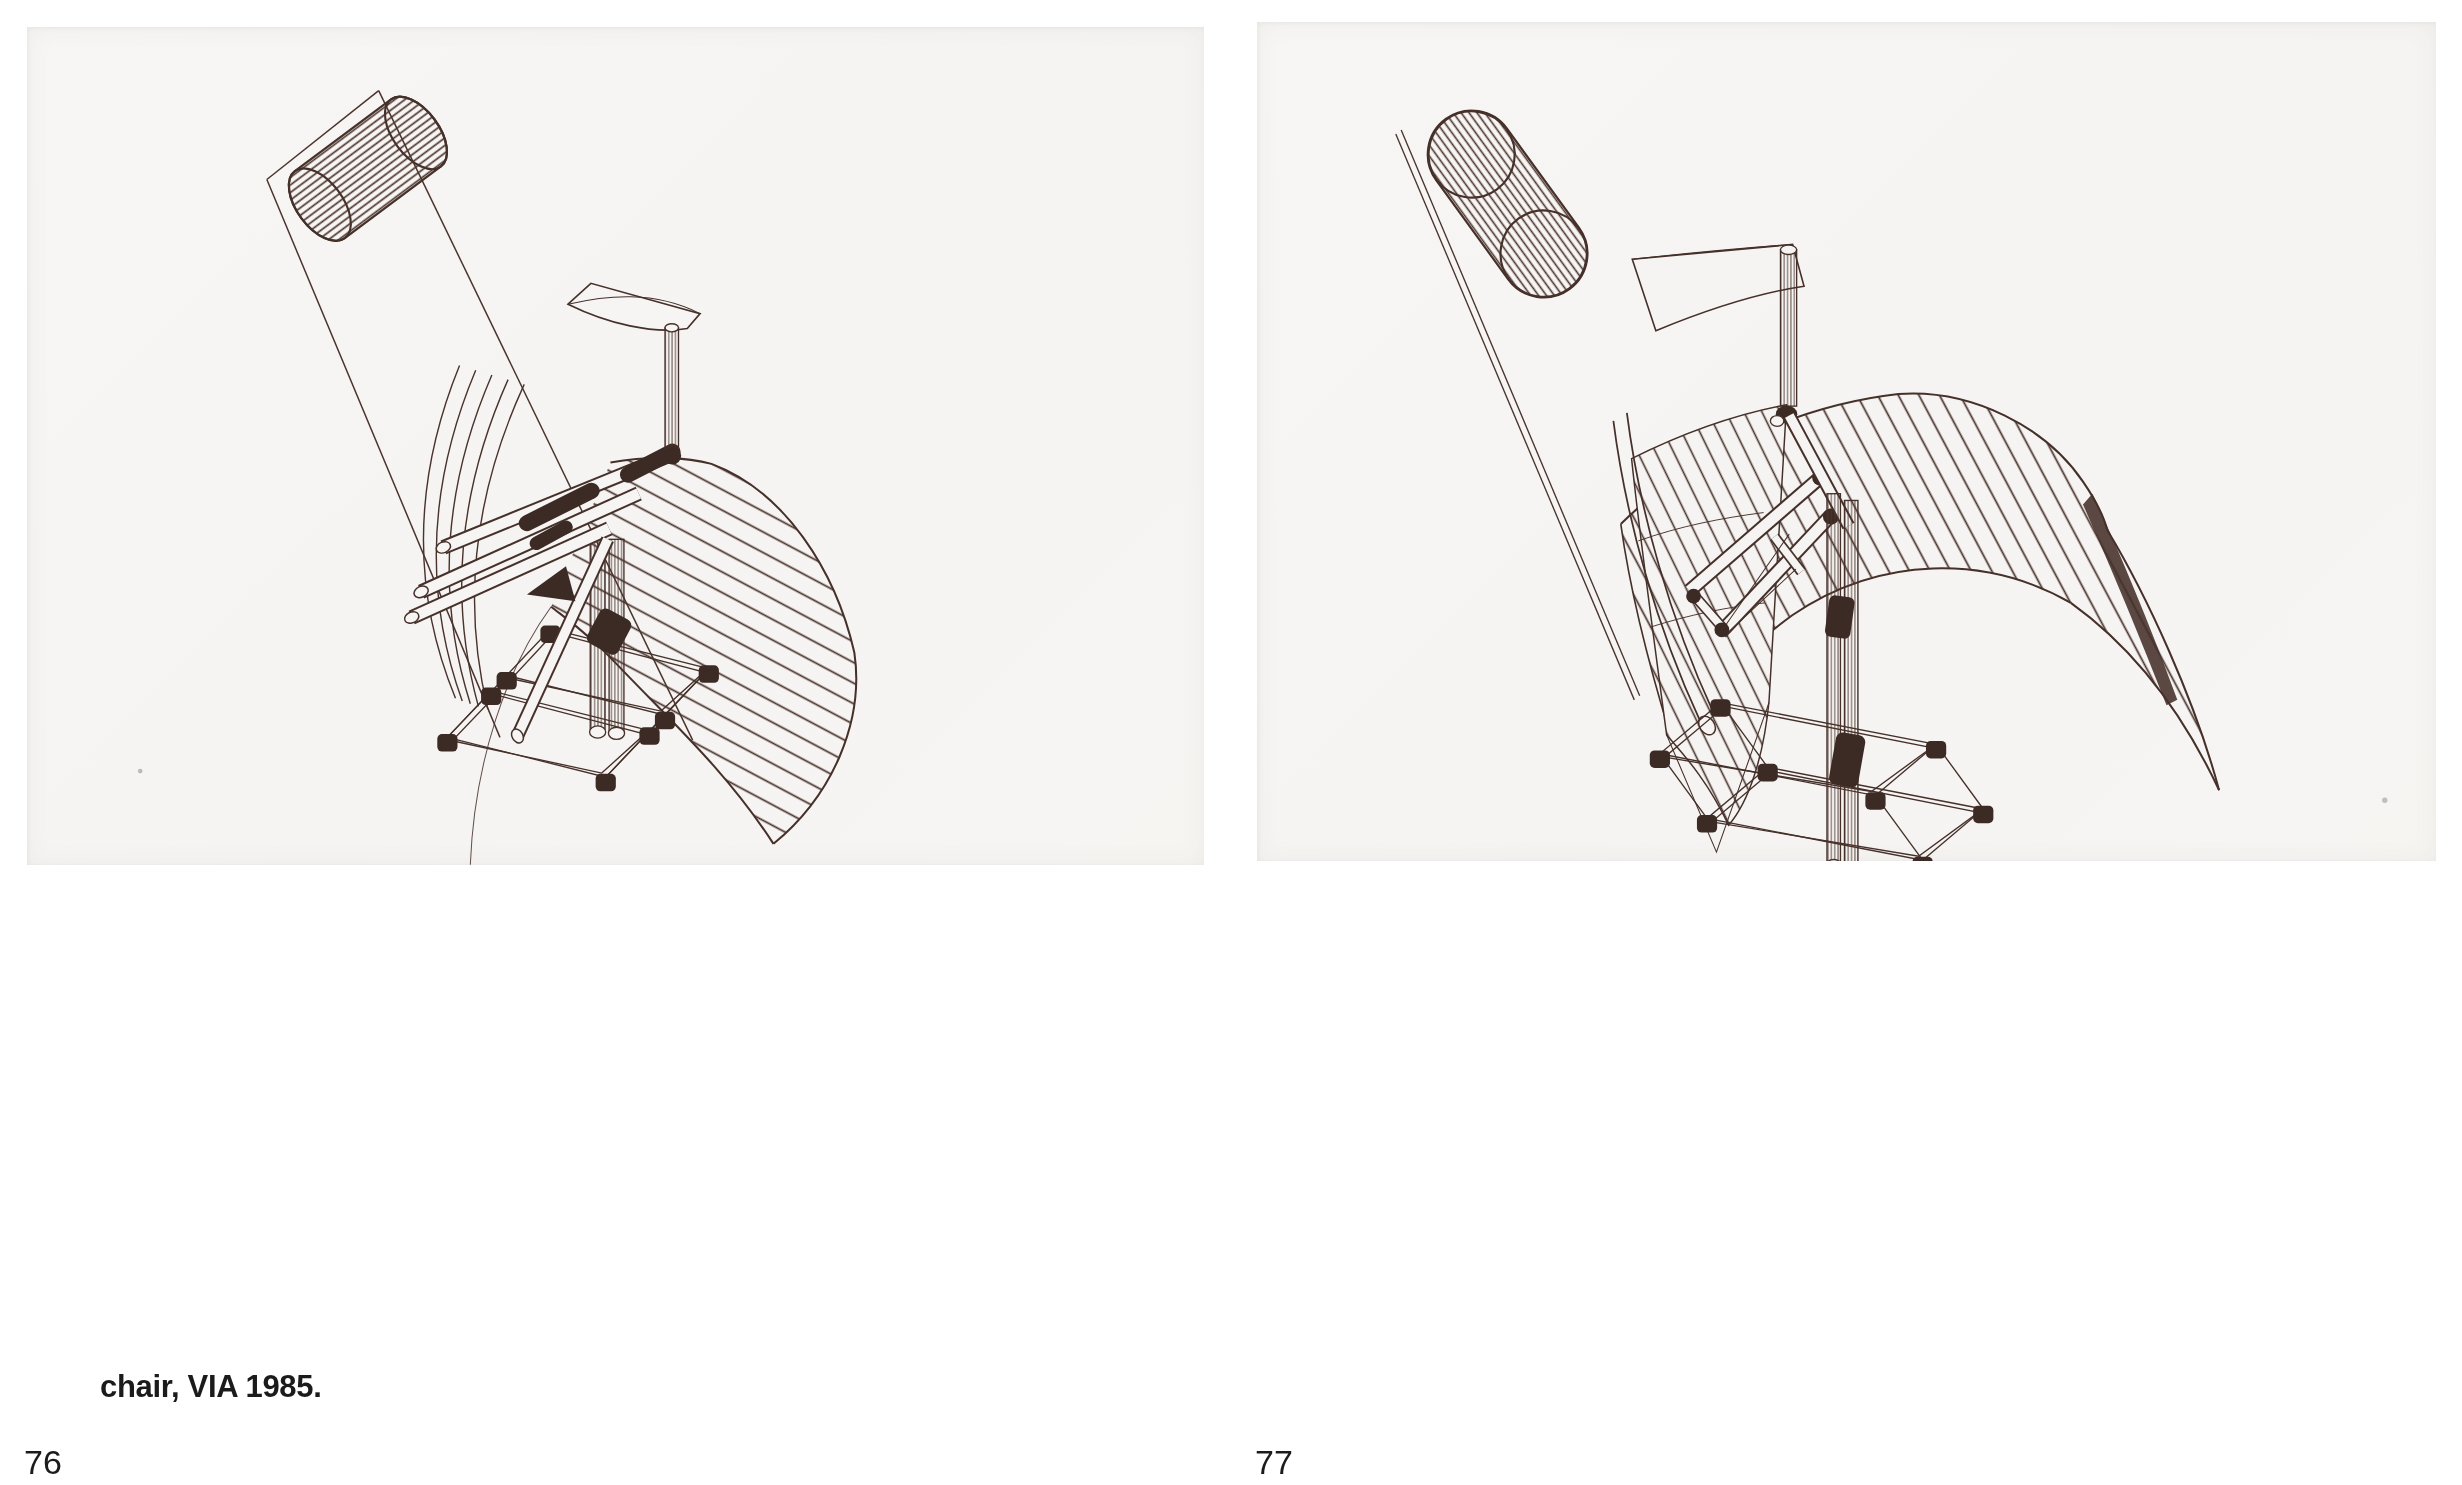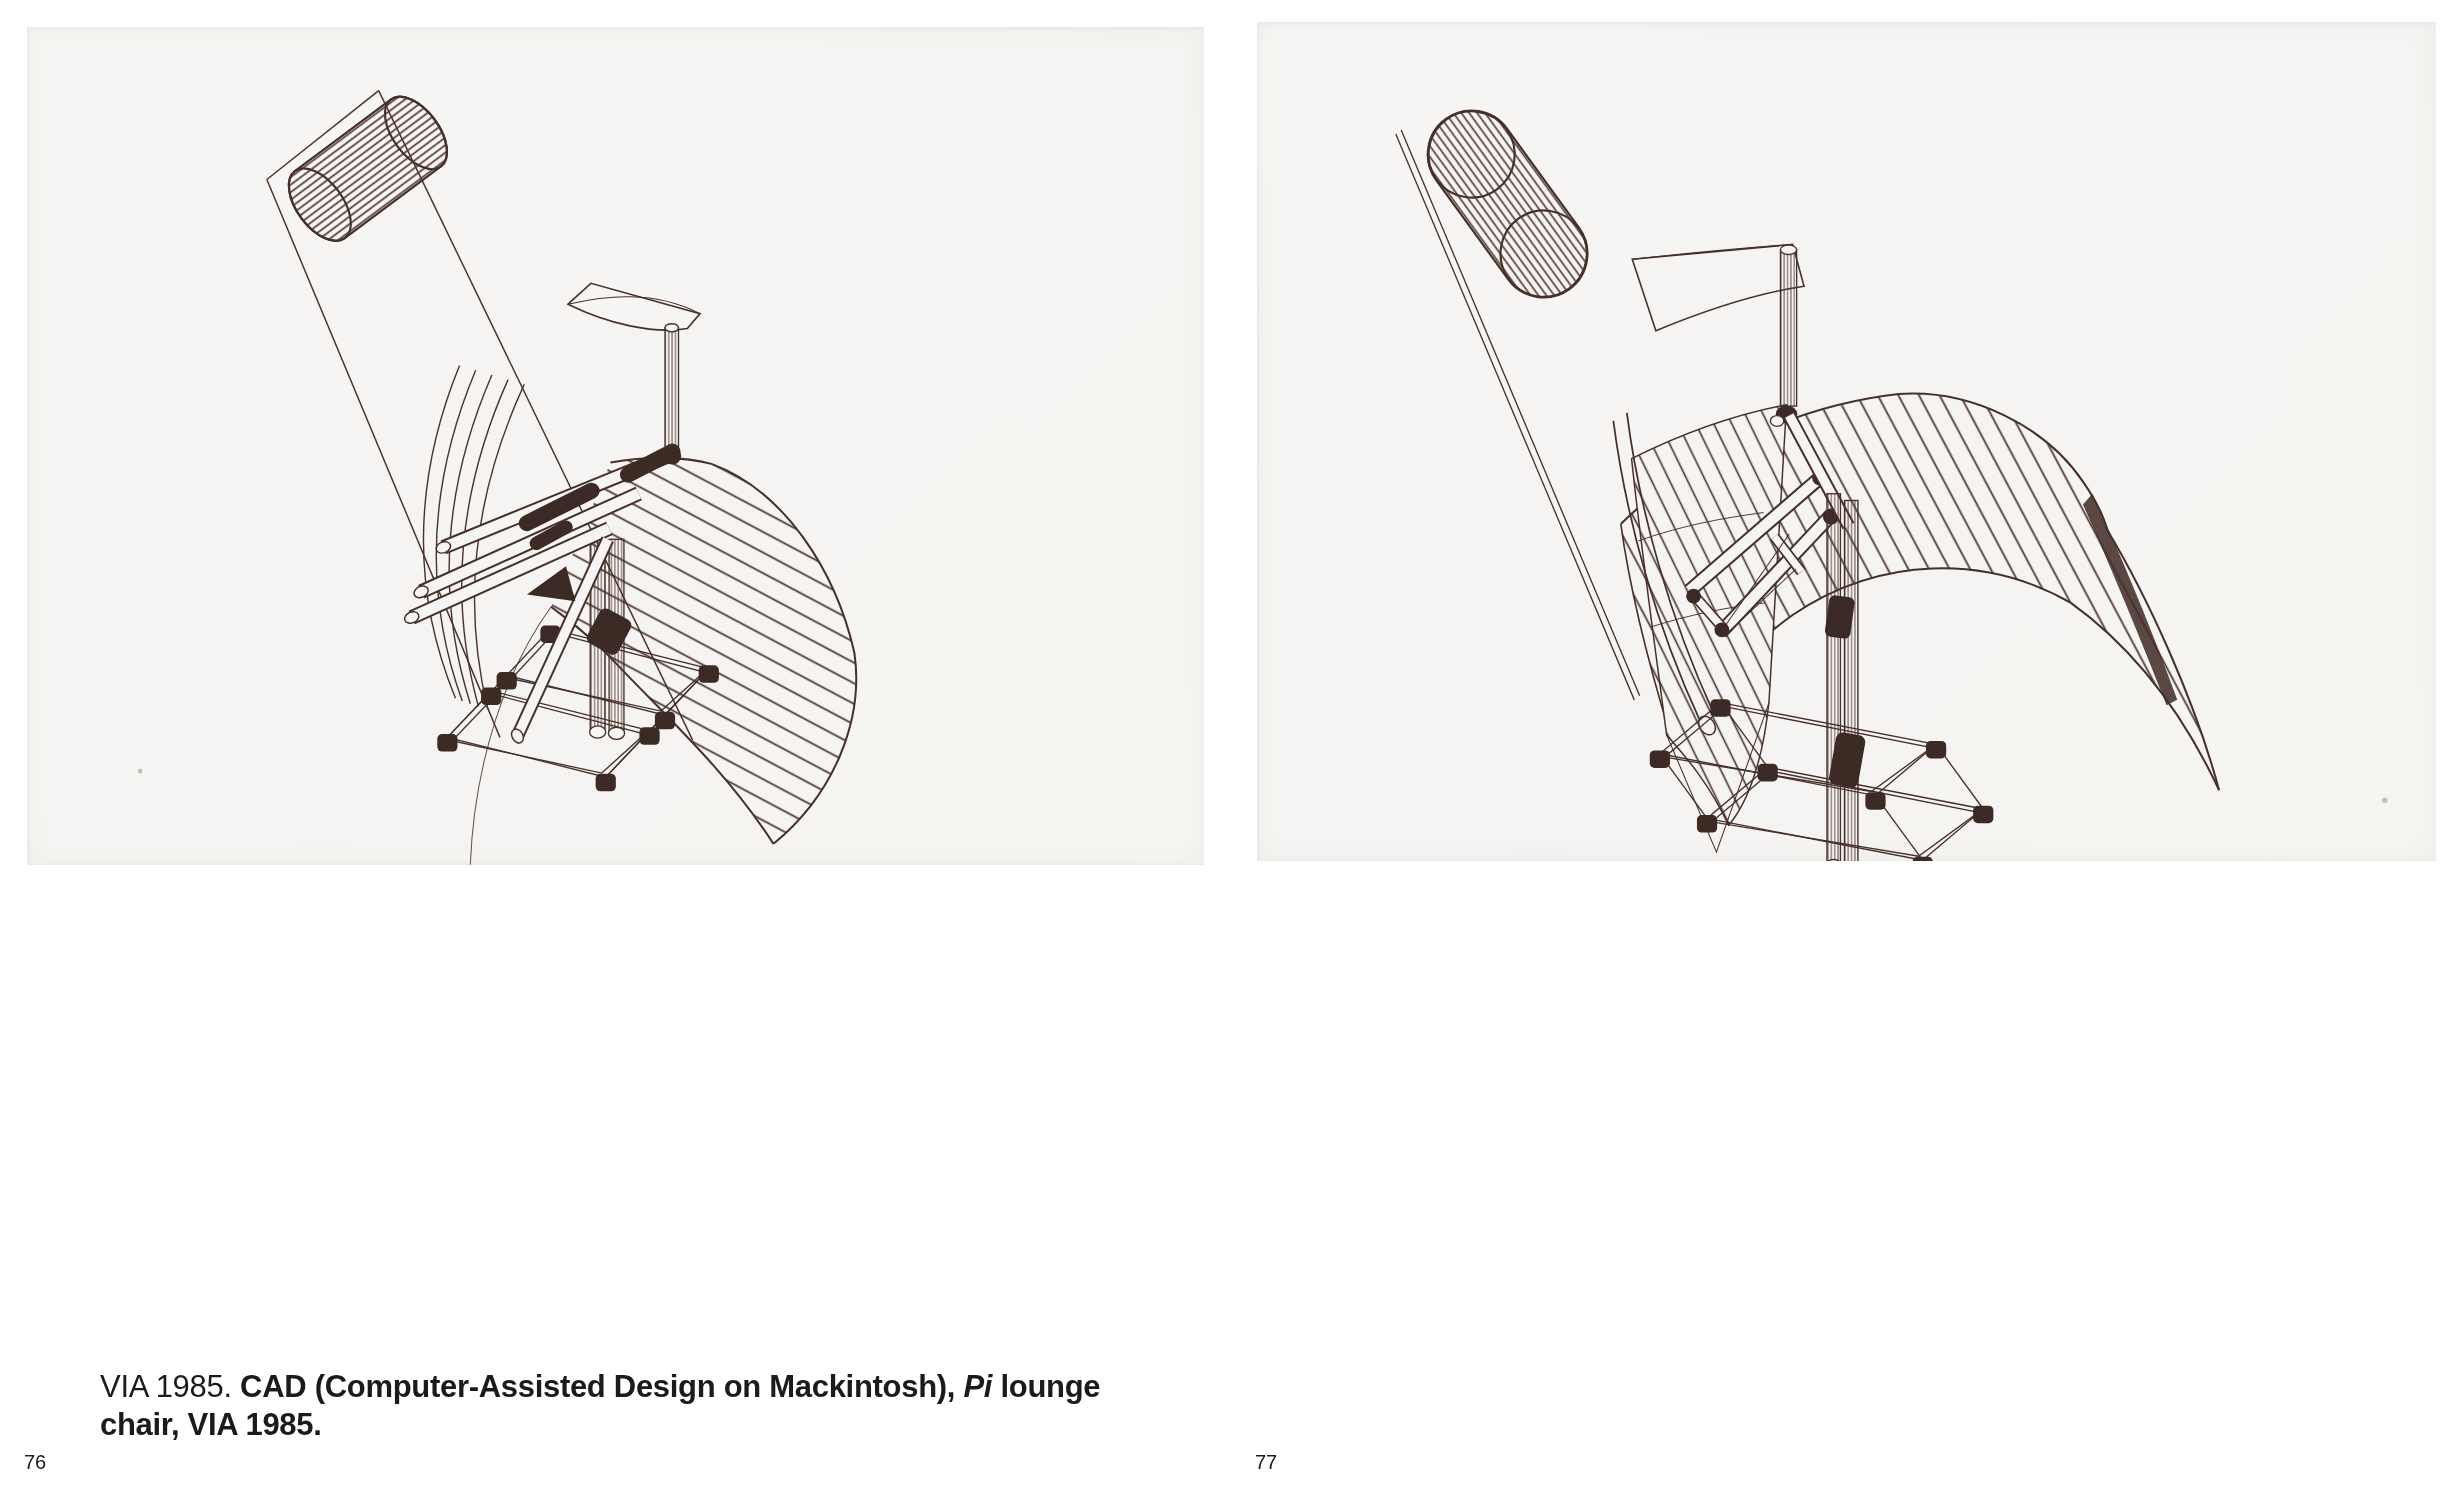--- a/index.html
+++ b/index.html
@@ -16,21 +16,21 @@
   #panel-right{left:1257px;top:21.6px;width:1179px;height:839px;}
   .scan-panel svg{display:block;width:100%;height:100%;}
   .caption{
     position:absolute;left:100px;top:1368px;width:1092px;
     font-size:31px;line-height:38px;letter-spacing:-0.3px;color:#1b1b1b;
   }
   .caption .ital{font-style:italic;}
   .caption .bold{font-weight:bold;}
   .caption .bold-ital{font-weight:bold;font-style:italic;}
   .pagenum{
-    position:absolute;top:1443px;font-size:20px;line-height:38px;color:#1b1b1b;
+    position:absolute;top:1443px;font-size:34px;line-height:38px;color:#1b1b1b;
   }
   #pagenum-left{left:24px;}
   #pagenum-right{left:1255px;}
 </style>
 </head>
 <body>
 
 <div class="scan-panel" id="panel-left">
   <svg viewBox="0 0 1747 1243">
     <defs>
@@ -233,19 +233,18 @@
       <ellipse cx="882" cy="1256" rx="12" ry="9" fill="#f5f4f2" stroke="#46302a" stroke-width="2"></ellipse>
       <rect x="846" y="852" width="38" height="62" rx="9" fill="#3c2a24" transform="rotate(8 865 883)"></rect>
       <rect x="854" y="1056" width="44" height="78" rx="10" fill="#3c2a24" transform="rotate(10 876 1095)"></rect>
     </g>
 
     <circle cx="1674" cy="1155" r="4" fill="#8a8a8a" opacity="0.5"></circle>
   </svg>
 </div>
 
 <div class="caption">
-  <div><span>VIA 1985. </span><span class="bold">CAD (Computer-Assisted Design on Mackintosh), </span><span class="bold-ital">Pi</span><span class="bold"> lounge</span></div>
   <div><span class="bold">chair, VIA 1985.</span></div>
 </div>
 
 <div class="pagenum" id="pagenum-left">76</div>
 <div class="pagenum" id="pagenum-right">77</div>
 
 
 </body></html>

